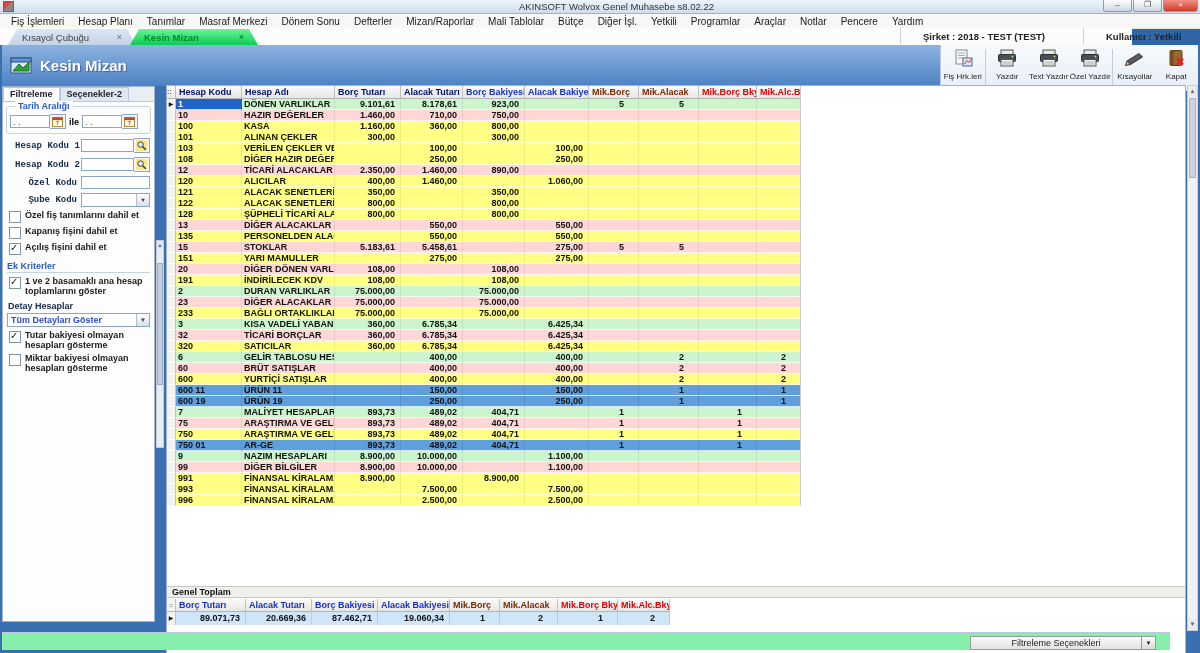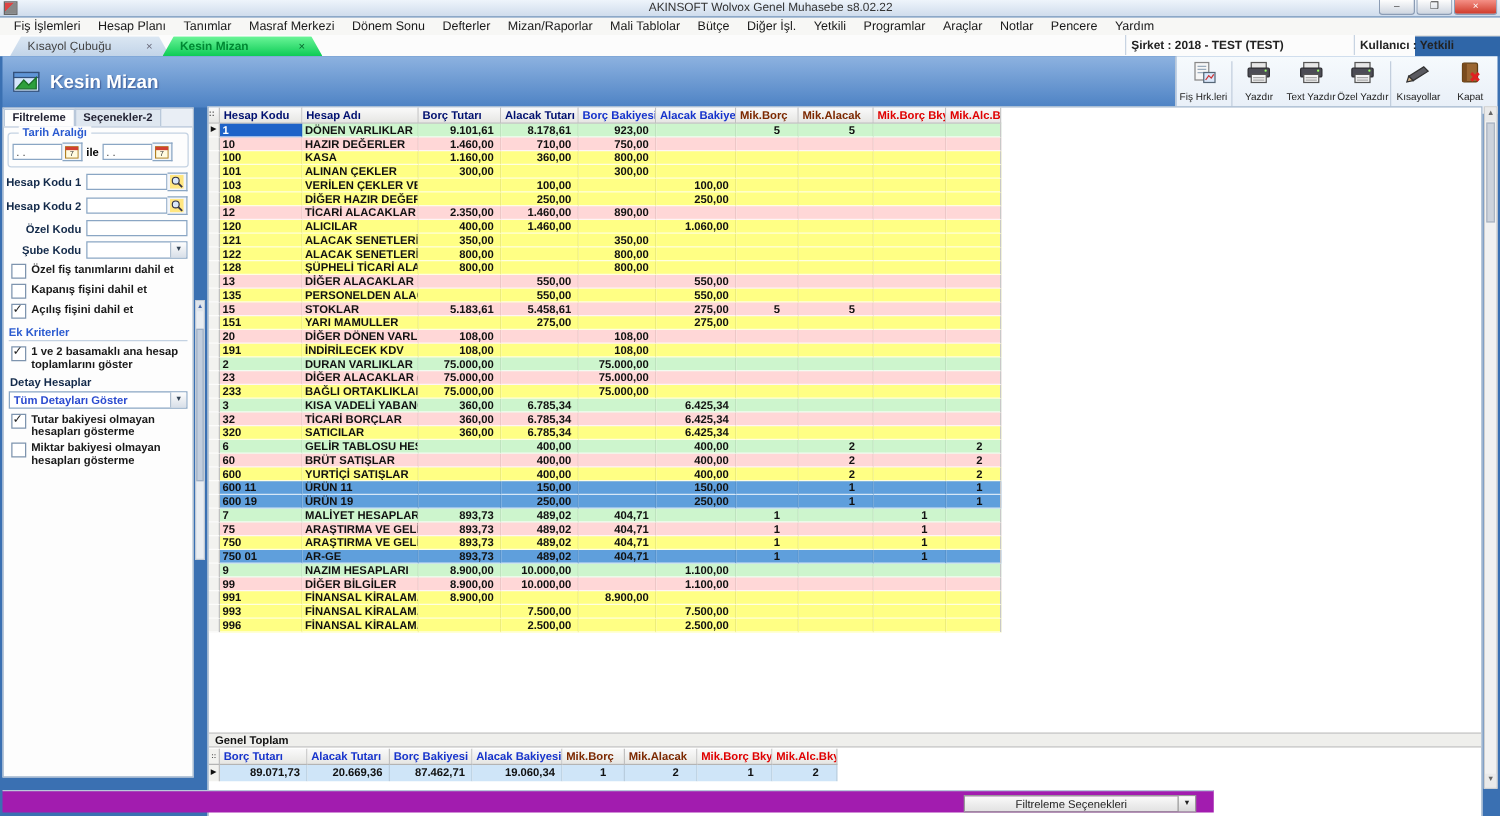--- a/index.html
+++ b/index.html
@@ -26,21 +26,21 @@
   
   .tabstrip{position:absolute;left:0;top:28px;width:1132px;height:17px;background:#fcfcfc;border-bottom:1px solid #b8c6d8;}
   .tab{position:absolute;top:1px;height:16px;display:flex;align-items:center;justify-content:space-between;
     clip-path:polygon(9px 0,calc(100% - 9px) 0,100% 100%,0 100%);padding:0 14px;box-sizing:border-box;}
   .tab.inactive{left:8px;width:128px;background:linear-gradient(#dbe7f3,#c2d4e8);}
   .tab.inactive .tab-label{font-size:9.5px;color:#444;}
   .tab.active{left:130px;width:128px;background:linear-gradient(#6bf598,#0ccb55);}
   .tab.active .tab-label{font-size:9.5px;font-weight:bold;color:#083;}
   .tab-close{font-size:9px;color:#667;margin-left:8px;}
   .tab.active .tab-close{color:#065f2a;}
-  .sess{position:absolute;top:0;height:16px;display:flex;align-items:center;font-size:9.5px;font-weight:bold;color:#222;border-left:1px solid #c8d4e2;padding-left:4px;text-align:right;}
+  .sess{position:absolute;top:0;height:16px;display:flex;align-items:center;font-size:9.5px;font-weight:bold;color:#222;border-left:1px solid #c8d4e2;padding-left:22px;text-align:right;}
   .sess.company{left:900px;width:182px;}
   .sess.user{left:1083px;width:115px;}
   
   .content{position:absolute;left:0;top:45px;width:1200px;height:608px;background:#3a70b2;}
   .header-band{position:absolute;left:2px;top:0;width:938px;height:41px;
     background:linear-gradient(#8db2e0,#4d82c4);display:flex;align-items:center;}
   .page-ico{width:22px;height:19px;margin-left:8px;}
   .page-title{font-size:15px;font-weight:bold;color:#fff;margin-left:8px;text-shadow:1px 1px 1px rgba(0,0,60,.35);}
   
   .toolbar{position:absolute;left:940px;top:0;width:258px;height:46px;background:linear-gradient(#f6fafd,#e7eef7);
@@ -55,21 +55,21 @@
   .sb-tab{font-size:9px;font-weight:bold;color:#223;padding:1px 6px;border:1px solid #b9c8da;border-bottom:none;background:#dfe7f0;}
   .sb-tab.active{background:#fdfdfd;}
   .fieldset{border:1px solid #c4d2e2;border-radius:3px;margin:4px 3px 2px 3px;padding:7px 3px 4px 3px;position:relative;}
   .fieldset .legend{position:absolute;top:-6px;left:8px;background:#fdfdfd;padding:0 3px;font-size:9px;font-weight:bold;color:#2b5bd0;}
   .date-row{display:flex;align-items:center;}
   .inp{background:#fff;border:1px solid #8aa6c4;height:13px;box-sizing:border-box;font-size:9px;color:#444;padding:1px 2px;}
   .date-inp{width:40px;}
   .icon-btn{width:15px;height:13px;border:1px solid #8aa6c4;border-left:none;background:#f3f6fa;display:flex;align-items:center;justify-content:center;}
   .icon-btn svg{width:11px;height:11px;}
   .ile{font-size:9px;font-weight:bold;margin:0 3px;}
-  .fl-row{display:flex;align-items:center;margin:4px 4px 0 0;}
+  .fl-row{display:flex;align-items:center;margin:4px 4px 0 12px;font-family:Liberation Mono, monospace;}
   .fl-label{width:62px;text-align:right;font-size:9px;font-weight:bold;color:#132a4a;padding-right:4px;white-space:nowrap;}
   .fl-inp{flex:1;}
   .select{background:#fff;border:1px solid #8aa6c4;height:14px;box-sizing:border-box;display:flex;align-items:center;justify-content:space-between;}
   .select .sel-txt{font-size:9px;padding-left:3px;}
   .select .arr{width:12px;height:100%;background:linear-gradient(#fdfdfd,#d8dfe8);border-left:1px solid #b0bfd0;font-size:6px;color:#345;display:flex;align-items:center;justify-content:center;}
   .cb-row{display:flex;align-items:flex-start;margin:3px 2px 0 6px;}
   .cb{width:10px;height:10px;min-width:10px;border:1px solid #7e94ae;background:#fff;margin-right:4px;position:relative;margin-top:1px;}
   .cb.checked::after{content:"✓";position:absolute;left:0px;top:-2px;font-size:10px;font-weight:bold;color:#222;}
   .cb-label{font-size:9px;font-weight:bold;color:#1a1a1a;line-height:10px;}
   .ek-title{font-size:9px;font-weight:bold;color:#2b5bd0;margin:6px 4px 0 4px;border-bottom:1px solid #c4d2e2;padding-bottom:1px;}
@@ -108,21 +108,21 @@
      white-space:nowrap;overflow:hidden;background:#cfe5f8;text-align:right;padding:0 5px;}
   .tc.mik{padding-right:14px;}
   .k0{width:9px;padding:0;background:#f2f2ef;border-right:1px solid #c0c0c0;font-size:6px;text-align:center;}
   .k1{width:70px;} .k2{width:66px;} .k3{width:66px;} .k4{width:72px;} .k5{width:50px;} .k6{width:58px;} .k7{width:60px;} .k8{width:52px;}
   
   .r-scroll{position:absolute;left:1187px;top:40px;width:11px;height:546px;background:#f1f1f1;border:1px solid #cfcfcf;box-sizing:border-box;}
   .r-scroll .sarr{height:11px;font-size:6px;color:#666;text-align:center;line-height:11px;background:#eaeaea;}
   .r-scroll .sthumb{height:78px;margin:1px;background:#cdd3dc;border:1px solid #aab4c2;}
   .r-scroll .sarr.bottom{position:absolute;bottom:0;width:100%;}
   
-  .bottom-strip{position:absolute;left:2px;top:587px;width:969px;height:17px;background:#a21caf;border-top:1px solid #b9c8da;text-decoration:underline;}
+  .bottom-strip{position:absolute;left:2px;top:587px;width:1168px;height:17px;background:#86efac;border-top:1px solid #b9c8da;text-decoration:underline;}
   .sb-buttons{position:absolute;left:2px;top:577px;width:153px;height:27px;background:#e4e9f0;border:1px solid #aebdd0;box-sizing:border-box;
      display:flex;align-items:center;justify-content:space-between;padding:0 5px;}
   .s-btn{width:68px;height:17px;background:linear-gradient(#fdfdfd,#d9dfe8);border:1px solid #8fa2ba;border-radius:2px;
      display:flex;align-items:center;justify-content:center;font-size:9.5px;font-weight:bold;color:#222;}
   .s-btn svg{width:11px;height:11px;margin-right:3px;}
   .filter-dd{position:absolute;right:14px;top:3px;width:186px;height:14px;background:linear-gradient(#fafafa,#e2e2e2);
      border:1px solid #999;display:flex;align-items:center;box-sizing:border-box;}
   .filter-dd .dd-txt{flex:1;text-align:center;font-size:9px;color:#222;}
   .filter-dd .dd-arr{width:13px;height:100%;border-left:1px solid #999;background:linear-gradient(#fdfdfd,#d8d8d8);
      font-size:6px;color:#222;display:flex;align-items:center;justify-content:center;}

